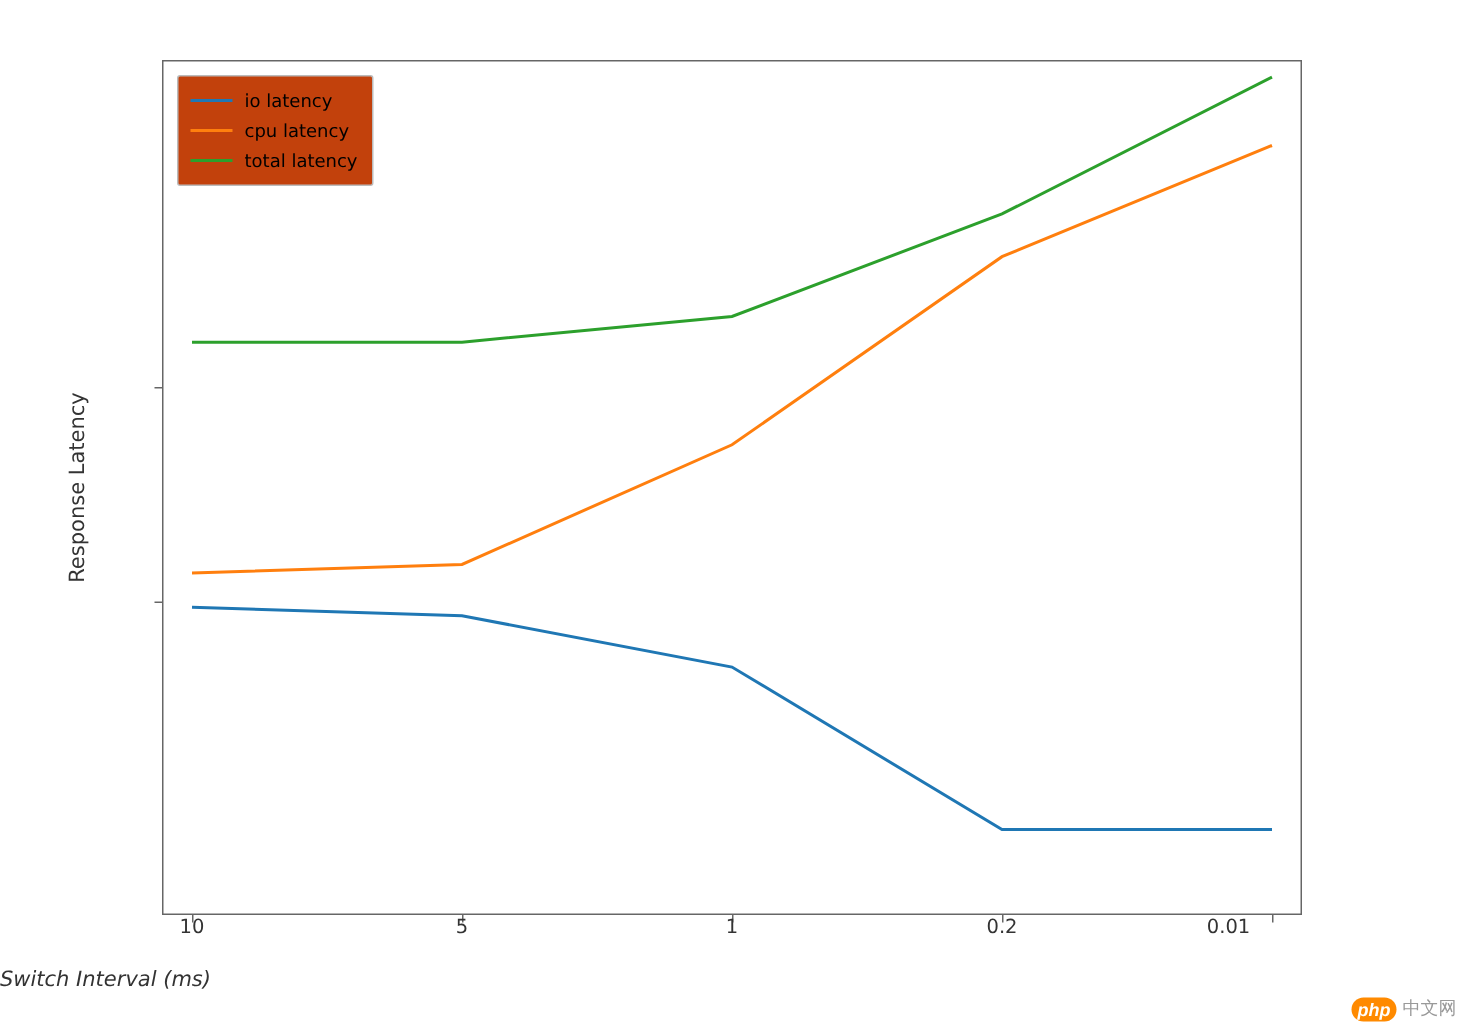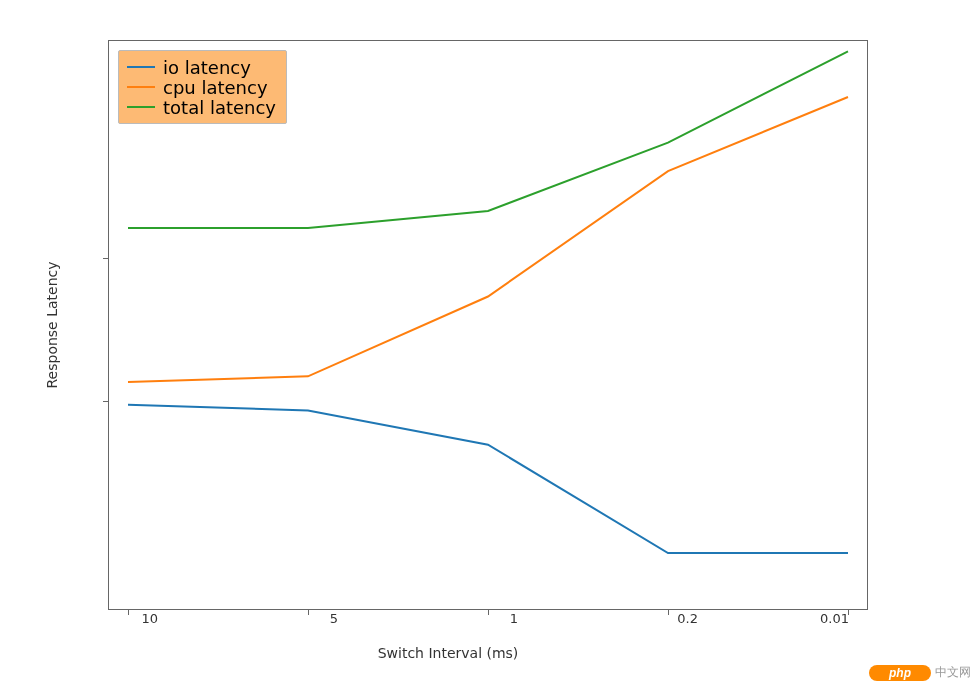--- a/index.html
+++ b/index.html
@@ -14,50 +14,50 @@
       position: absolute;
       left: 0; top: 0;
       width: 977px; height: 687px;
     }
     .plot-area {
       position: absolute;
       left: 108px; top: 40px;
       width: 760px; height: 570px;
       border: 1px solid #666;
     }
-    .x-tick { position: absolute; top: 611px; width: 60px; text-align: right; font-size: 13px; color: #333; }
+    .x-tick { position: absolute; top: 611px; width: 60px; text-align: center; font-size: 13px; color: #333; }
     .x-tick-mark { position: absolute; top: 610px; width: 1px; height: 5px; background: #666; }
     .y-tick-mark { position: absolute; left: 103px; width: 5px; height: 1px; background: #666; }
     .axis-label { position: absolute; font-size: 14px; color: #333; }
-    .x-label { left: 0; width: 896px; top: 645px; text-align: center; }
+    .x-label { left: 0; width: 896px; top: 645px; text-align: left; font-style: italic; }
     .y-label { left: 30px; top: 50%; transform: translate(-50%, -50%) rotate(-90deg); white-space: nowrap; transform-origin: center; }
     .legend {
       position: absolute;
       left: 118px; top: 50px;
       border: 1px solid #bbb;
-      background: #fdba74;
+      background: #c2410c;
       padding: 6px 10px 6px 8px;
-      font-size: 18px;
+      font-size: 12px;
       border-radius: 2px;
     }
     .legend-row { display: flex; align-items: center; height: 20px; }
     .legend-swatch { width: 28px; height: 2px; margin-right: 8px; }
     .watermark {
       position: absolute;
       right: 6px; bottom: 6px;
       display: flex; align-items: center;
       font-size: 12px; color: #999;
       font-family: "Microsoft YaHei", Arial, sans-serif;
     }
     .php-badge {
       background: #ff8a00;
       color: #fff;
       font-weight: bold;
       border-radius: 10px;
-      padding: 1px 20px;
+      padding: 1px 4px;
       margin-right: 4px;
       font-style: italic;
       font-size: 12px;
     }
     svg.lines { position: absolute; left: 108px; top: 40px; }
     .line-path { fill: none; stroke-width: 2; }
   </style>
 </head>
 <body>
 

